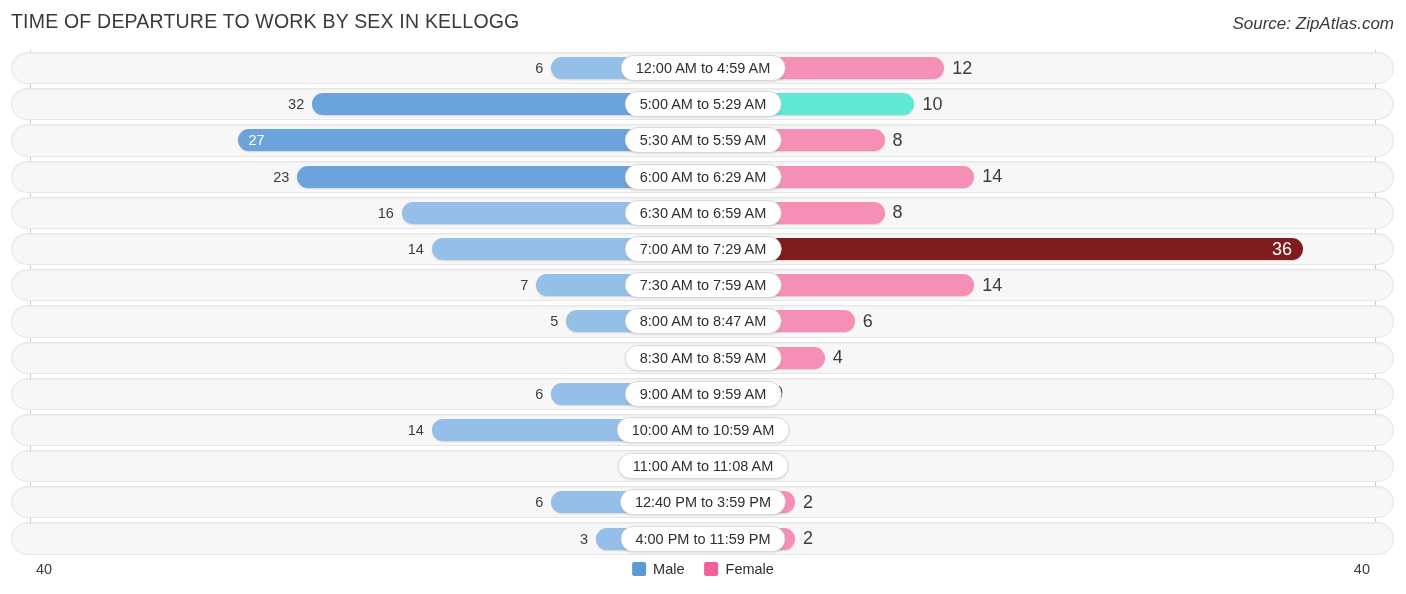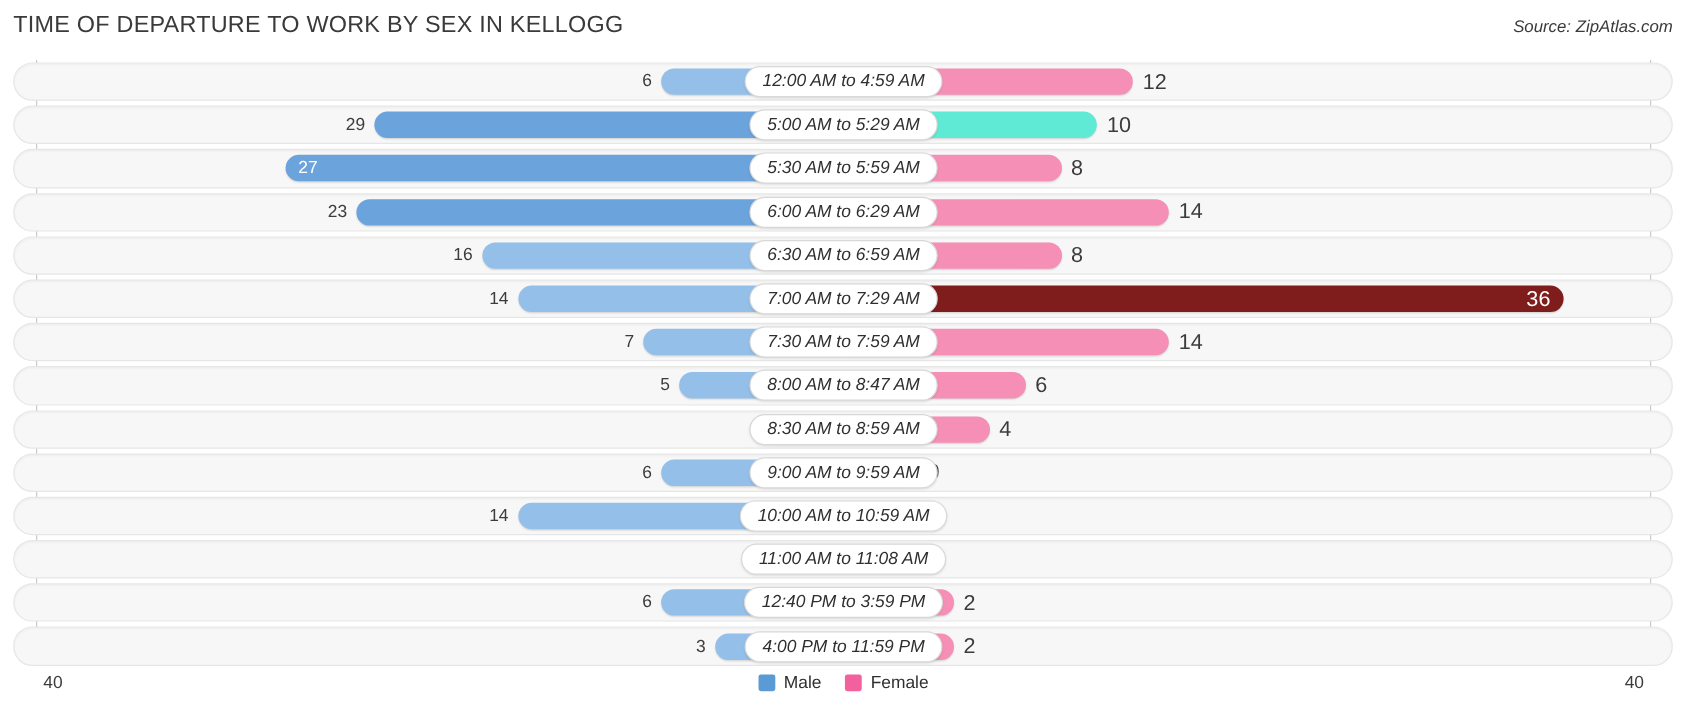--- a/index.html
+++ b/index.html
@@ -16,21 +16,21 @@
   .header {
     position: absolute; left: 0; top: 0; width: 1406px; height: 42px;
   }
   .chart-title {
     position: absolute; left: 11px; top: 10px;
     font-size: 19.5px; color: #3a3a3a; letter-spacing: .2px;
     white-space: nowrap;
   }
   .source {
     position: absolute; right: 12px; top: 14px;
-    font-size: 14px; font-style: italic; color: #3a3a3a;
+    font-size: 17px; font-style: italic; color: #3a3a3a;
     white-space: nowrap;
   }
 
   
   .plot {
     position: absolute; left: 0; top: 50px;
     width: 1406px; height: 505px;
   }
   .axis-line {
     position: absolute; top: 0; width: 1px; height: 505px;
@@ -108,21 +108,20 @@
     background: #ffffff;
     border: 1px solid #d8d8d8;
     border-radius: 14px;
     height: 26px;
     padding: 0 14px;
     display: flex; align-items: center; justify-content: center;
     font-size: 14.5px; color: #2f2f2f;
     white-space: nowrap;
     box-shadow: 0 1px 2px rgba(0,0,0,.10);
     z-index: 5;
-    font-style: italic;
   }
 
   
   .footer {
     position: absolute; left: 0; top: 555px; width: 1406px; height: 39px;
   }
   .axis-max {
     position: absolute; top: 6px;
     font-size: 14.5px; color: #3c3c3c;
   }
@@ -165,21 +164,21 @@
               </div>
             </div>
           </div>
           <div class="cat-pill">12:00 AM to 4:59 AM</div>
         </div>
         <div class="row">
           <div class="track"></div>
           <div class="bars">
             <div class="male-wrap">
               <div class="male-bar" style="width: 390.778px; background: rgb(107, 163, 220);">
-                <span class="male-val">29</span>
+                <span class="male-val">32</span>
               </div>
             </div>
             <div class="female-wrap">
               <div class="female-bar" style="width: 211.444px; background: #5eead4;">
                 <span class="female-val">10</span>
               </div>
             </div>
           </div>
           <div class="cat-pill">5:00 AM to 5:29 AM</div>
         </div>

